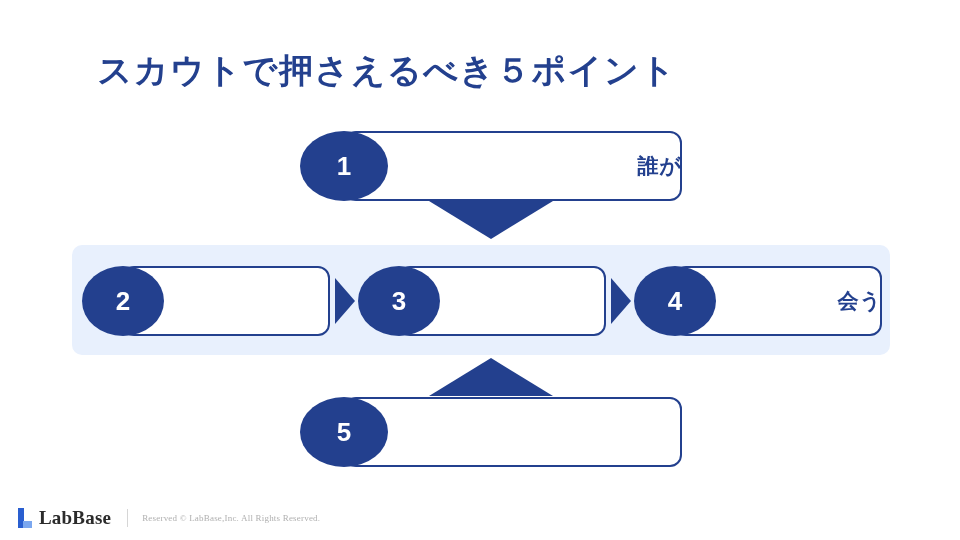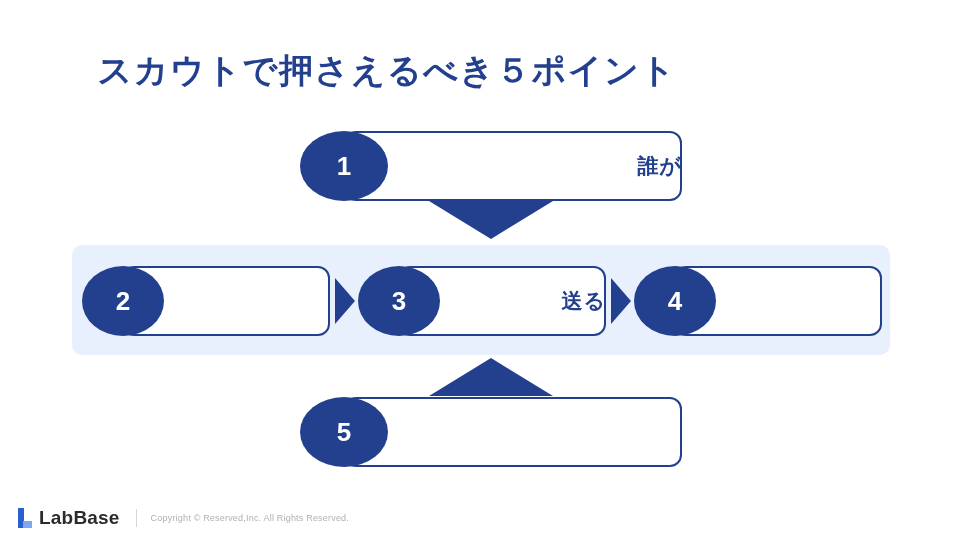--- a/index.html
+++ b/index.html
@@ -141,20 +141,21 @@
 
   
   #footer {
     position: absolute;
     left: 0;
     bottom: 0;
     width: 960px;
     height: 44px;
     display: flex;
     align-items: center;
+    font-family: Liberation Serif, serif;
   }
   #footer-logo {
     display: flex;
     align-items: center;
     margin-left: 18px;
   }
   #logo-mark {
     width: 14px;
     height: 20px;
     position: relative;
@@ -209,43 +210,43 @@
 
   <div class="step" id="step-2">
     <div class="step-box"></div>
     <div class="step-badge">2</div>
   </div>
 
   <div class="arrow-right" id="arrow-2-3"></div>
 
   <div class="step" id="step-3">
     <div class="step-box"></div>
-    <div class="step-label">送る</div>
     <div class="step-badge">3</div>
   </div>
 
   <div class="arrow-right" id="arrow-3-4"></div>
 
   <div class="step" id="step-4">
     <div class="step-box"></div>
+    <div class="step-label">会う</div>
     <div class="step-badge">4</div>
   </div>
 
   <div class="arrow-up" id="arrow-5-band"></div>
 
   <div class="step" id="step-5">
     <div class="step-box"></div>
     <div class="step-badge">5</div>
   </div>
 
   <div id="footer">
     <div id="footer-logo">
       <div id="logo-mark">
         <div class="lm-v"></div>
         <div class="lm-h"></div>
       </div>
       <div id="logo-text">LabBase</div>
     </div>
     <div id="footer-divider"></div>
-    <div id="footer-copyright">Copyright ©  Reserved,Inc. All Rights Reserved.</div>
+    <div id="footer-copyright">Reserved ©  LabBase,Inc. All Rights Reserved.</div>
   </div>
 
 </div>
 
 </body></html>

